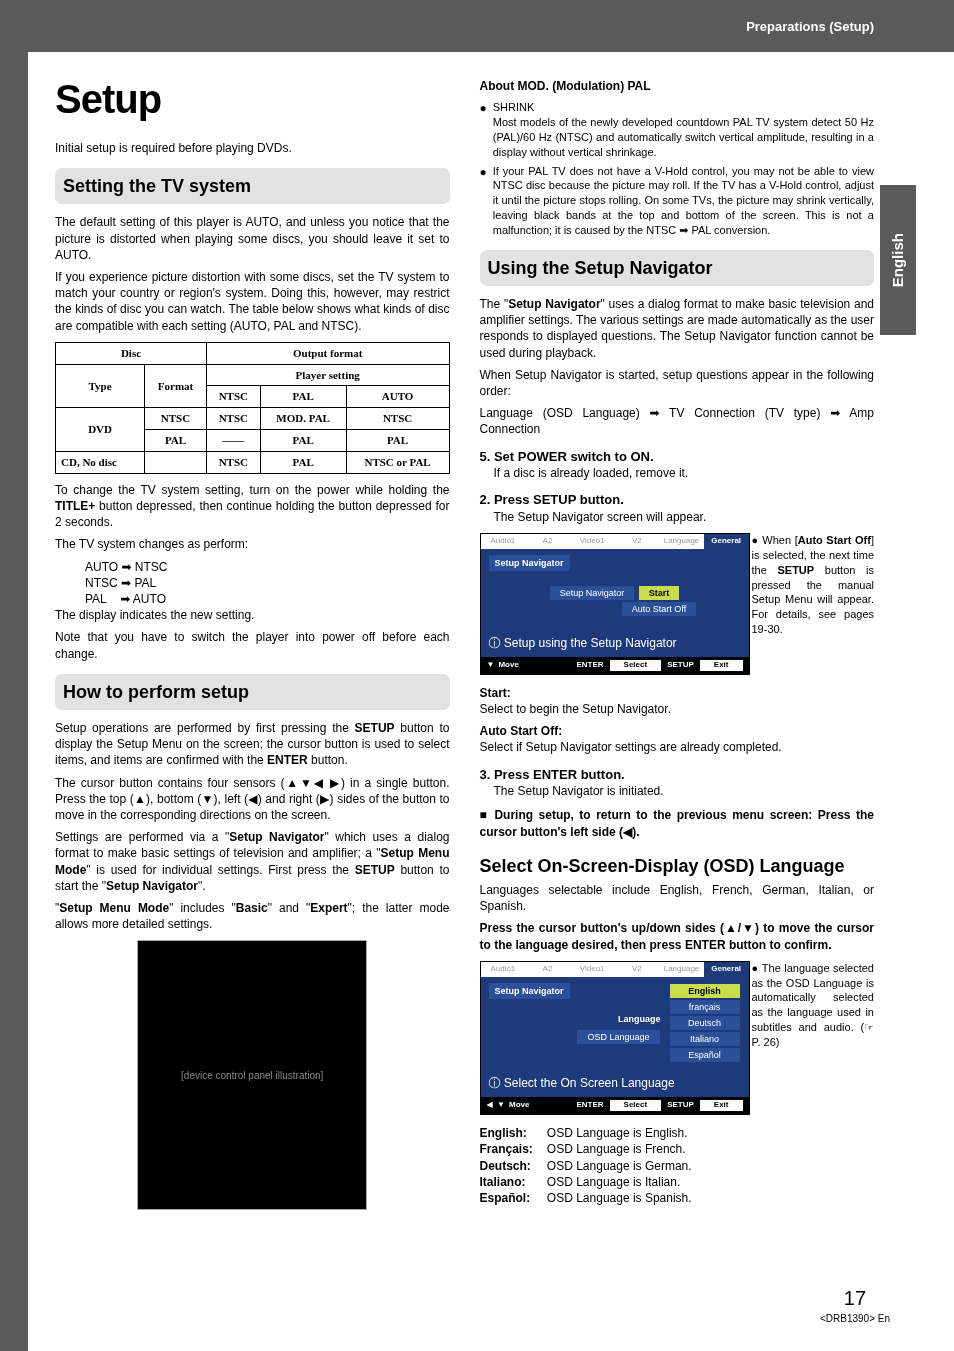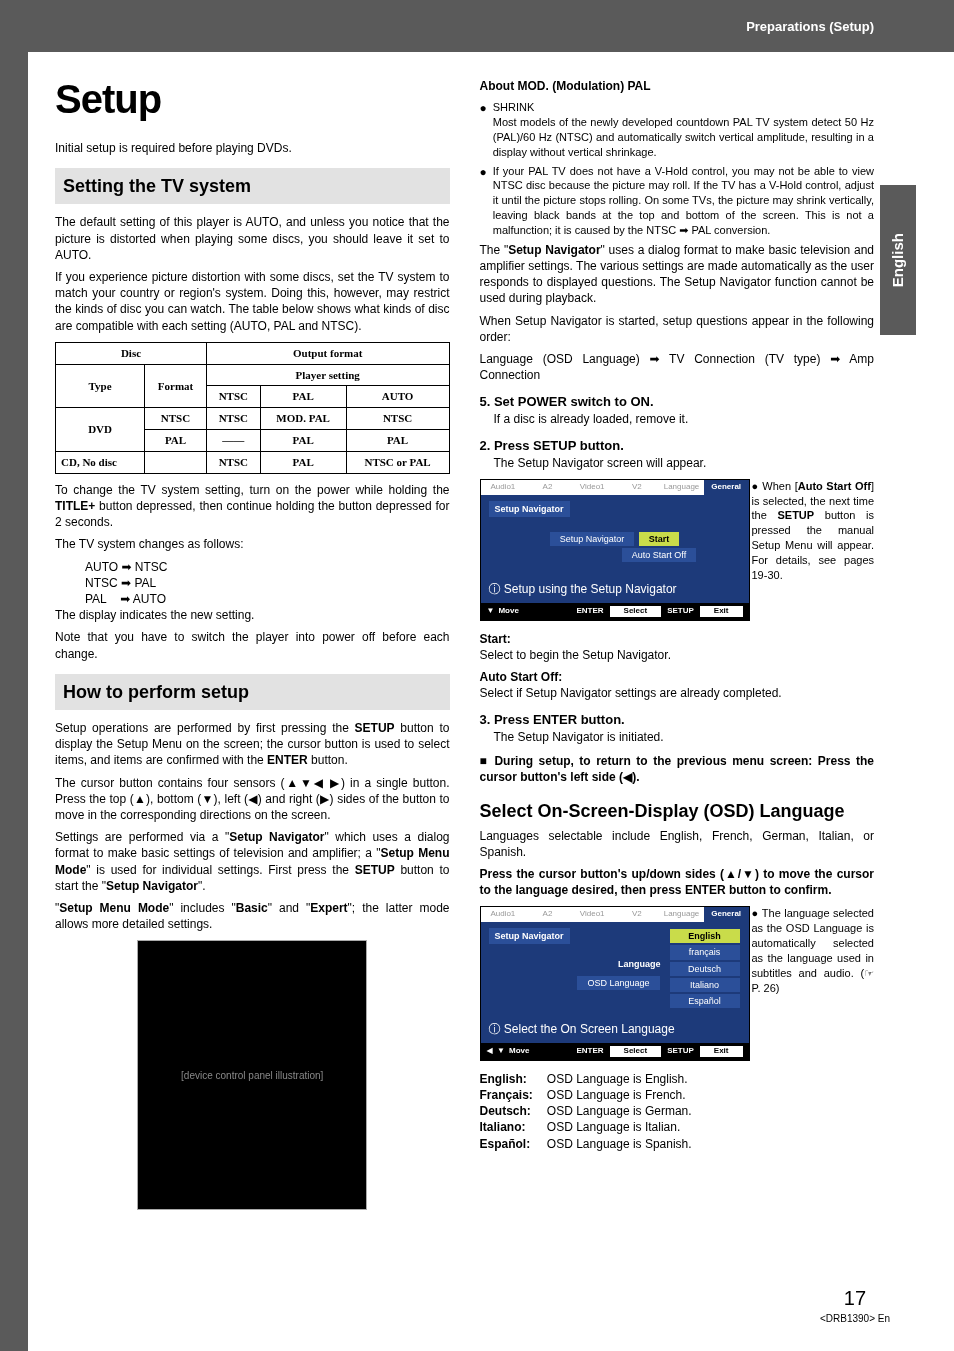--- a/index.html
+++ b/index.html
@@ -20,21 +20,21 @@
   }
   .stripe { position: absolute; left: 0; top: 0; width: 28px; height: 1351px; background: #5a5a5a; }
   .header-band { position: absolute; left: 0; top: 0; right: 0; height: 52px; background: #5a5a5a; }
   .header-band .bc { position: absolute; right: 80px; top: 18px; color: #fff; font-size: 13px; font-weight: bold; }
   .tab { position: absolute; right: 38px; top: 185px; width: 36px; height: 150px; background: #5a5a5a; color:#fff; display:flex; align-items:center; justify-content:center; }
   .tab span { transform: rotate(-90deg); font-weight: bold; font-size: 15px; }
   .content { position: absolute; left: 55px; top: 72px; right: 80px; bottom: 40px; }
   .columns { display: flex; gap: 30px; }
   .col { flex: 1; min-width: 0; }
   h1 { font-size: 40px; font-weight: 900; margin: 0 0 14px 0; letter-spacing:-1px; }
-  h2.bar { background: #e2e2e2; padding: 6px 8px; font-size: 18px; font-weight: bold; margin: 12px 0 10px 0; }
+  h2.bar { background: #e2e2e2; padding: 6px 8px; font-size: 18px; font-weight: bold; margin: 12px 0 10px 0; border-radius: 7px; }
   h2.plain { font-size: 18px; font-weight: bold; margin: 14px 0 4px 0; }
   h3.step { font-size: 13px; font-weight: bold; margin: 10px 0 0 0; }
   p { margin: 0 0 6px 0; text-align: justify; }
   table.compat { border-collapse: collapse; width: 100%; margin: 8px 0; font-size: 11px; font-family: Liberation Serif, serif; }
   table.compat th, table.compat td { border: 1px solid #000; padding: 3px 5px; text-align: center; }
   table.compat th { font-weight: bold; }
   .arrow-line { margin: 0; padding-left: 30px; font-size: 12px; }
   .dev-img { width: 230px; height: 270px; background: #000000; border: 1px solid #aaa; margin: 8px auto; display:flex; align-items:center; justify-content:center; font-size:10px; color:#888; }
   .bullet { display: flex; gap: 6px; margin-bottom: 4px; }
   .bullet .dot { flex: 0 0 auto; }
@@ -125,21 +125,21 @@
             <td style="text-align:left"><b>CD, No disc</b></td>
             <td></td>
             <td><b>NTSC</b></td>
             <td><b>PAL</b></td>
             <td><b>NTSC or PAL</b></td>
           </tr>
         </tbody>
           </table>
 
         <p><span>To change the TV system setting, turn on the power while holding the </span><b>TITLE+</b><span> button depressed, then continue holding the button depressed for 2 seconds.</span></p>
-        <p>The TV system changes as follows:</p>
+        <p>The TV system changes as perform:</p>
         <p class="arrow-line"><span>AUTO</span> ➡ <span>NTSC</span></p>
         <p class="arrow-line"><span>NTSC</span> ➡ <span>PAL</span></p>
         <p class="arrow-line"><span>PAL</span>&nbsp;&nbsp;&nbsp; ➡ <span>AUTO</span></p>
         <p>The display indicates the new setting.</p>
         <p>Note that you have to switch the player into power off before each change.</p>
 
         <h2 class="bar">How to perform setup</h2>
         <p><span>Setup operations are performed by first pressing the </span><b>SETUP</b><span> button to display the Setup Menu on the screen; the cursor button is used to select items, and items are confirmed with the </span><b>ENTER</b><span> button.</span></p>
         <p>The cursor button contains four sensors (▲▼◀ ▶) in a single button. Press the top (▲), bottom (▼), left (◀) and right (▶) sides of the button to move in the corresponding directions on the screen.</p>
         <p><span>Settings are performed via a "</span><b>Setup Navigator</b><span>" which uses a dialog format to make basic settings of television and amplifier; a "</span><b>Setup Menu Mode</b><span>" is used for individual settings. First press the </span><b>SETUP</b><span> button to start the "</span><b>Setup Navigator</b><span>".</span></p>
@@ -154,20 +154,21 @@
         <p style="margin-top:6px"><b>About MOD. (Modulation) PAL</b></p>
         <div class="bullet">
             <div class="dot">●</div>
             <div class="txt"><span>SHRINK</span><br><span>Most models of the newly developed countdown PAL TV system detect 50 Hz (PAL)/60 Hz (NTSC) and automatically switch vertical amplitude, resulting in a display without vertical shrinkage.</span></div>
           </div>
         <div class="bullet">
             <div class="dot">●</div>
             <div class="txt">If your PAL TV does not have a V-Hold control, you may not be able to view NTSC disc because the picture may roll. If the TV has a V-Hold control, adjust it until the picture stops rolling. On some TVs, the picture may shrink vertically, leaving black bands at the top and bottom of the screen. This is not a malfunction; it is caused by the NTSC ➡ PAL conversion.</div>
           </div>
 
+        <h2 class="bar">Using the Setup Navigator</h2>
         <p><span>The "</span><b>Setup Navigator</b><span>" uses a dialog format to make basic television and amplifier settings. The various settings are made automatically as the user responds to displayed questions. The Setup Navigator function cannot be used during playback.</span></p>
         <p>When Setup Navigator is started, setup questions appear in the following order:</p>
         <p>Language (OSD Language) ➡ TV Connection (TV type) ➡ Amp Connection</p>
 
         <h3 class="step">5. Set POWER switch to ON.</h3>
         <p style="padding-left:14px">If a disc is already loaded, remove it.</p>
         <h3 class="step">2. Press SETUP button.</h3>
         <p style="padding-left:14px">The Setup Navigator screen will appear.</p>
 
         <div class="menurow">

